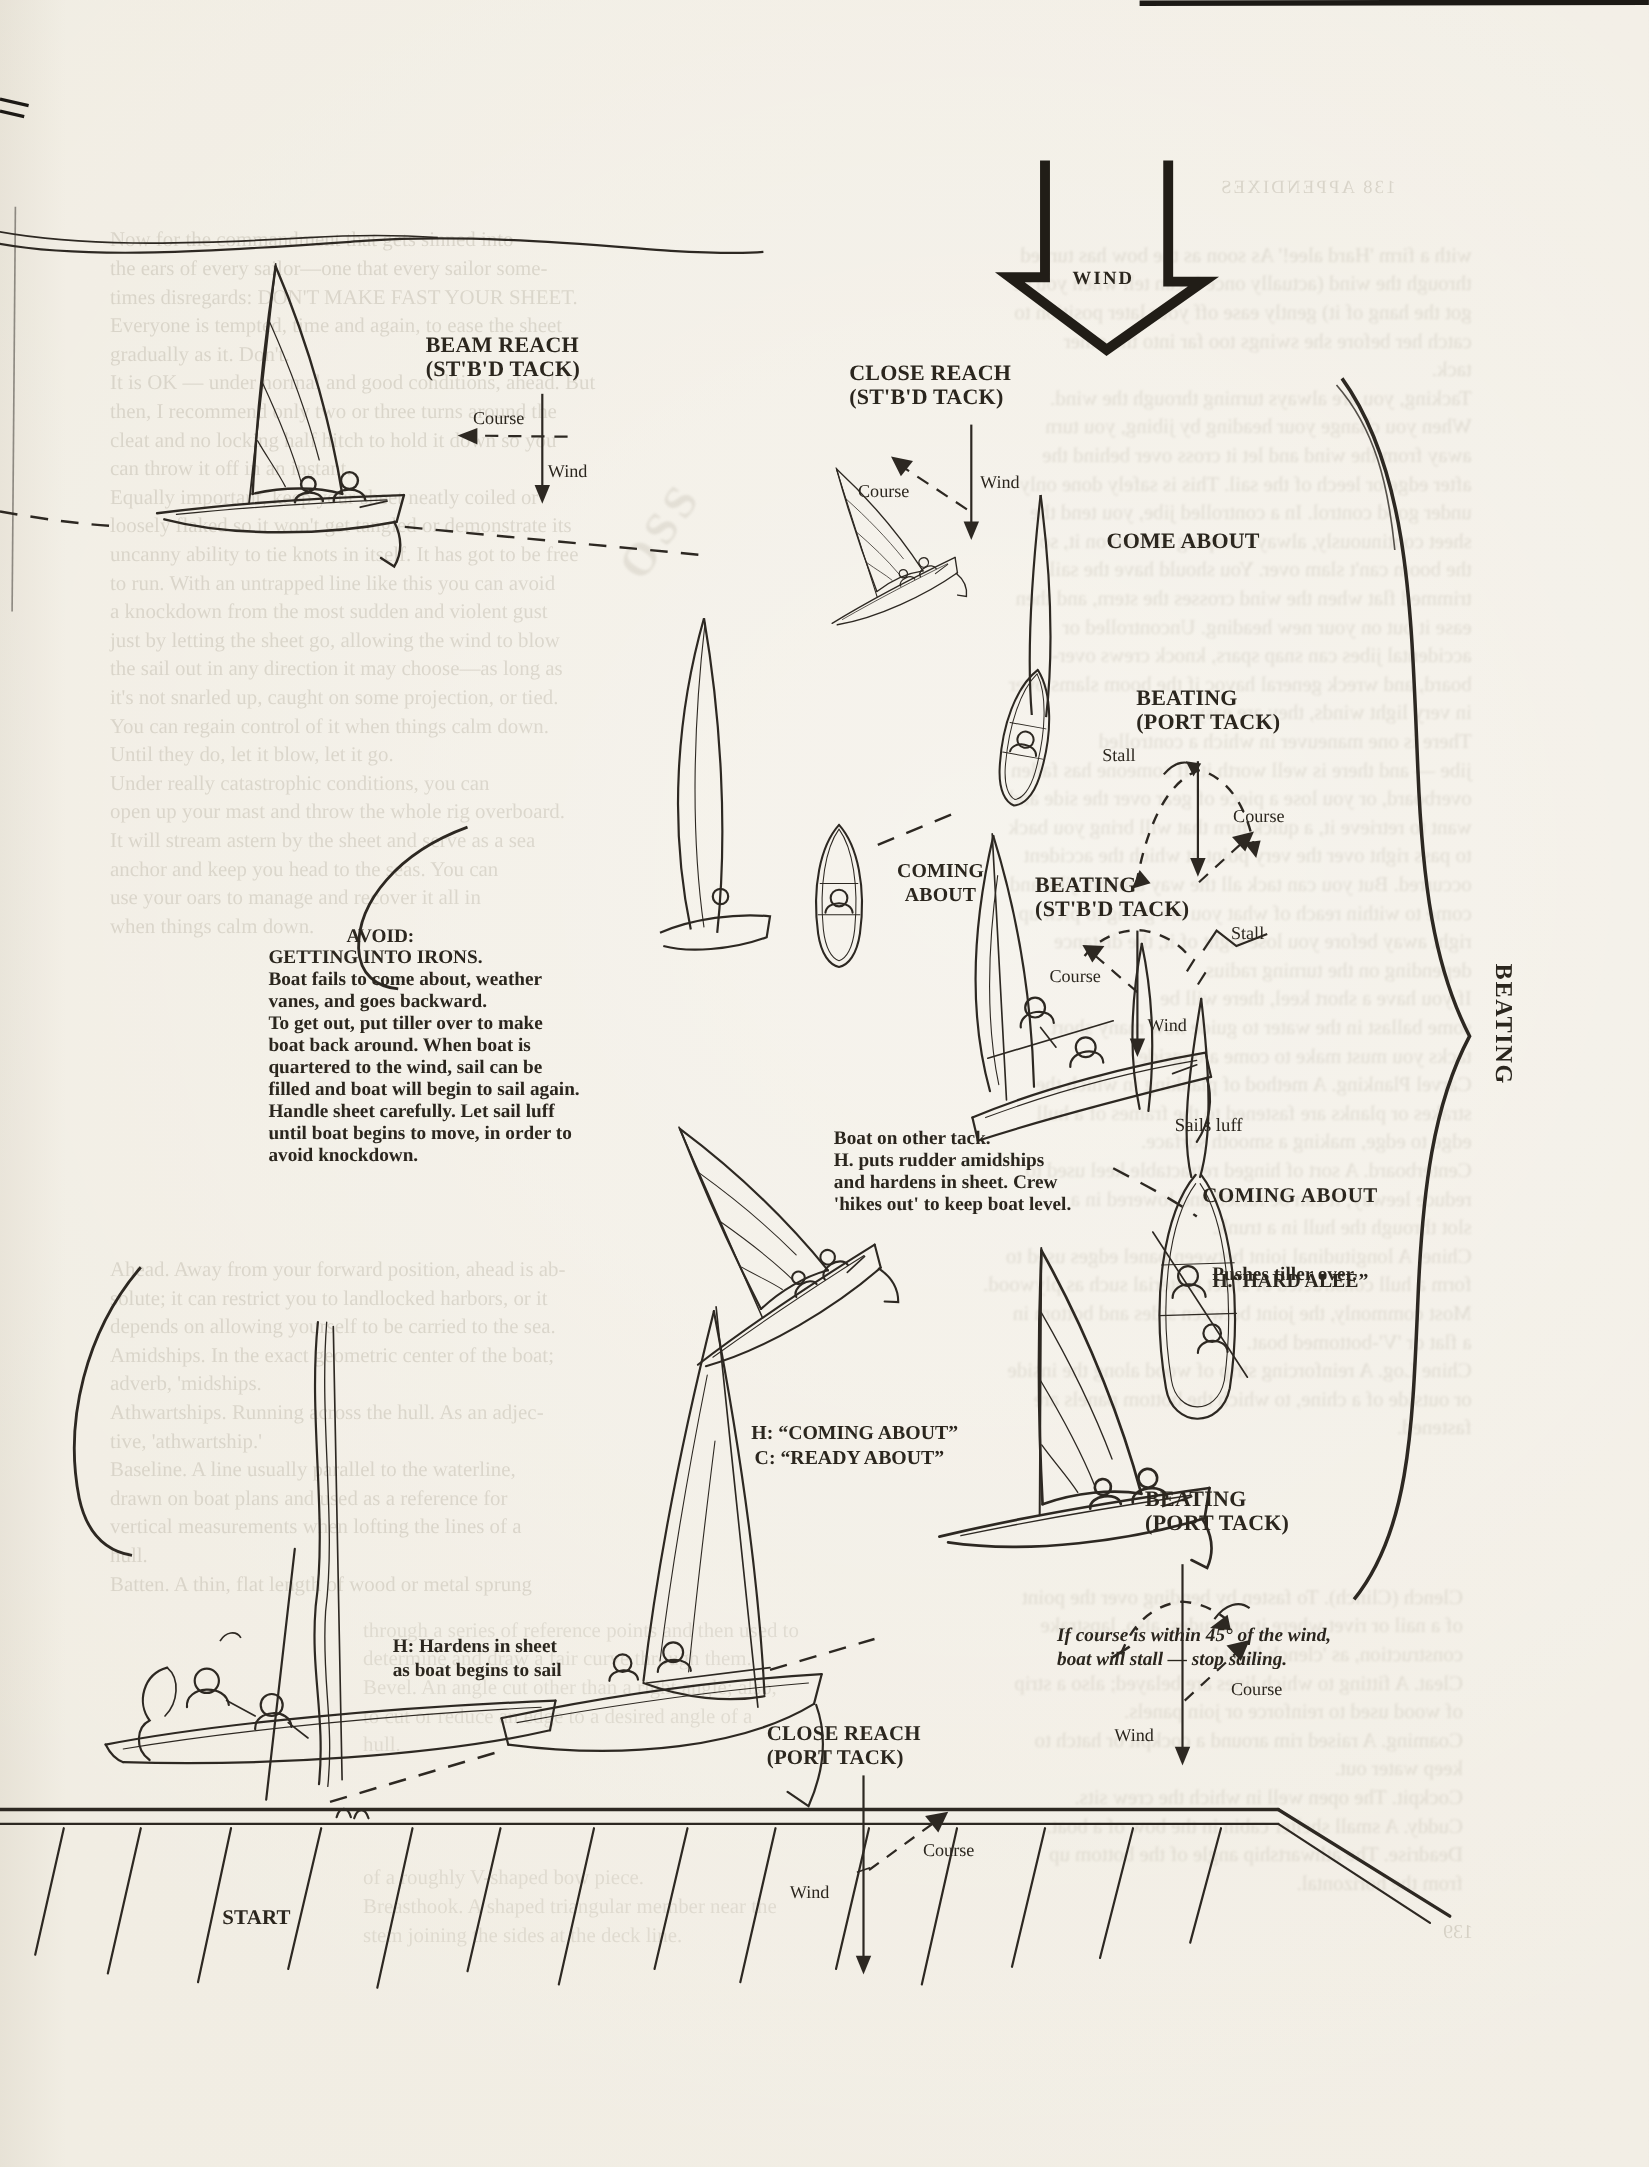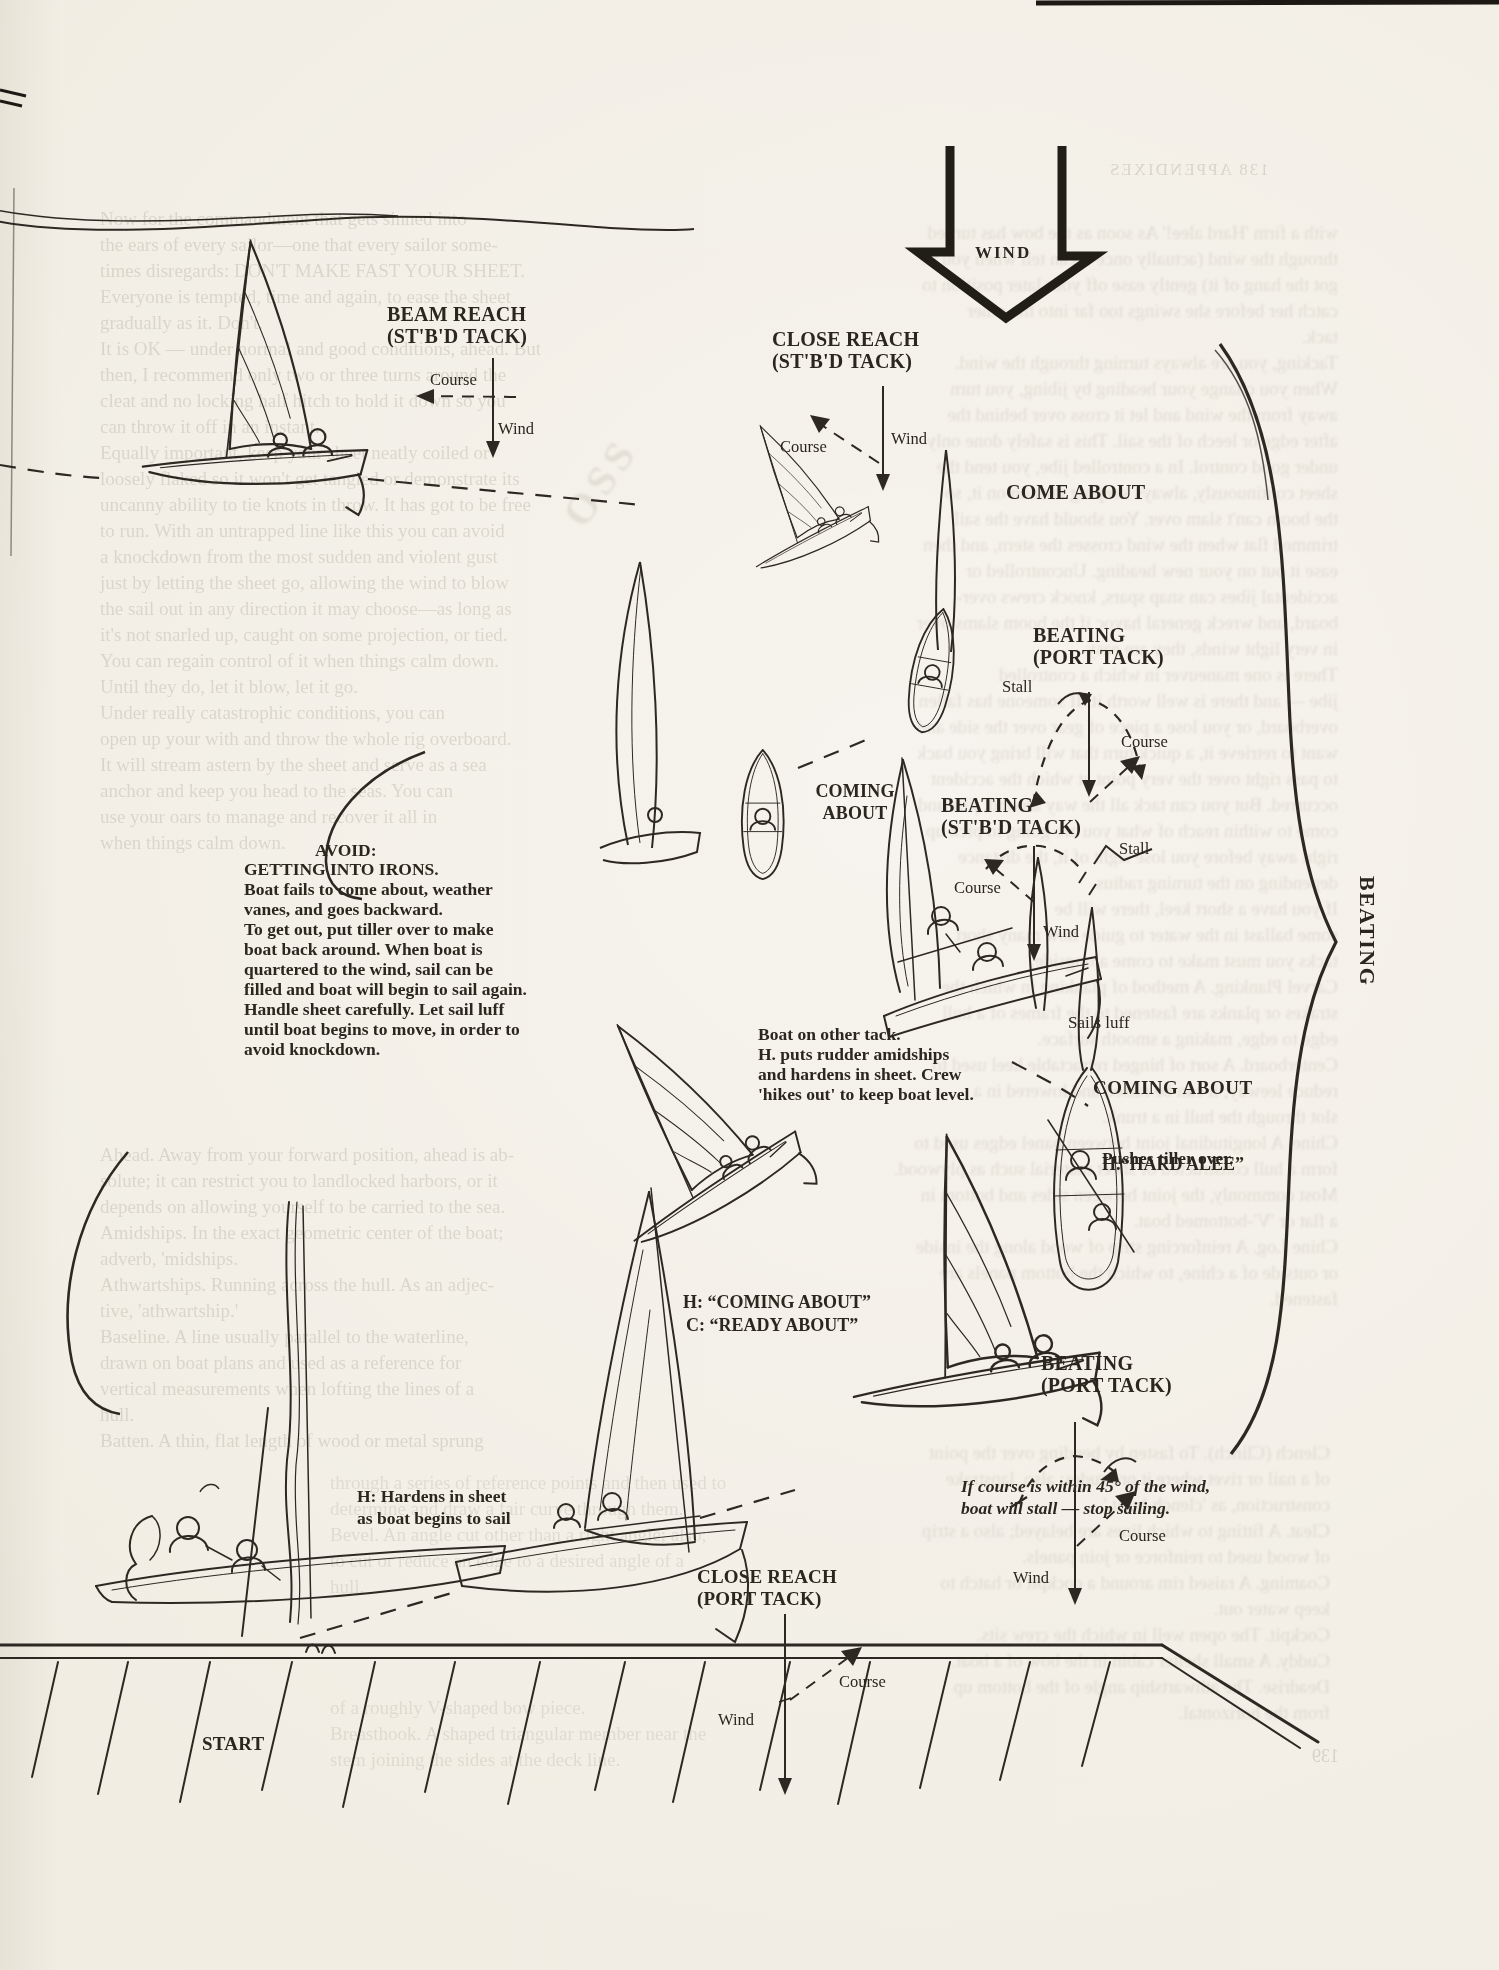--- a/index.html
+++ b/index.html
@@ -46,30 +46,30 @@
         <div>the ears of every sailor—one that every sailor some-</div>
         <div>times disregards: DON'T MAKE FAST YOUR SHEET.</div>
         <div>Everyone is tempted, time and again, to ease the sheet</div>
         <div>gradually as it. Don't.</div>
         <div>It is OK — under normal and good conditions, ahead. But</div>
         <div>then, I recommend only two or three turns around the</div>
         <div>cleat and no locking half hitch to hold it down so you</div>
         <div>can throw it off in an instant.</div>
         <div>Equally important, keep your sheet neatly coiled or</div>
         <div>loosely flaked so it won't get tangled or demonstrate its</div>
-        <div>uncanny ability to tie knots in throw. It has got to be free</div>
+        <div>uncanny ability to tie knots in itself. It has got to be free</div>
         <div>to run. With an untrapped line like this you can avoid</div>
         <div>a knockdown from the most sudden and violent gust</div>
         <div>just by letting the sheet go, allowing the wind to blow</div>
         <div>the sail out in any direction it may choose—as long as</div>
         <div>it's not snarled up, caught on some projection, or tied.</div>
         <div>You can regain control of it when things calm down.</div>
         <div>Until they do, let it blow, let it go.</div>
         <div>Under really catastrophic conditions, you can</div>
-        <div>open up your with and throw the whole rig overboard.</div>
+        <div>open up your mast and throw the whole rig overboard.</div>
         <div>It will stream astern by the sheet and serve as a sea</div>
         <div>anchor and keep you head to the seas. You can</div>
         <div>use your oars to manage and recover it all in</div>
         <div>when things calm down.</div>
       </div>
     <div class="col b-left" style="left:100px;top:1142px;">
         <div>Ahead. Away from your forward position, ahead is ab-</div>
         <div>solute; it can restrict you to landlocked harbors, or it</div>
         <div>depends on allowing yourself to be carried to the sea.</div>
         <div>Amidships. In the exact geometric center of the boat;</div>

